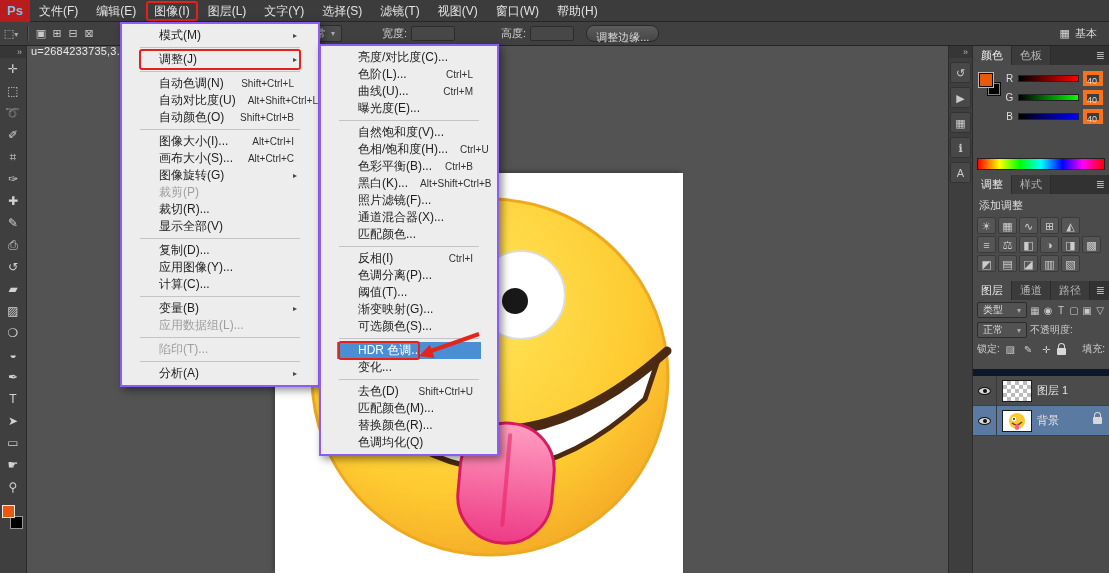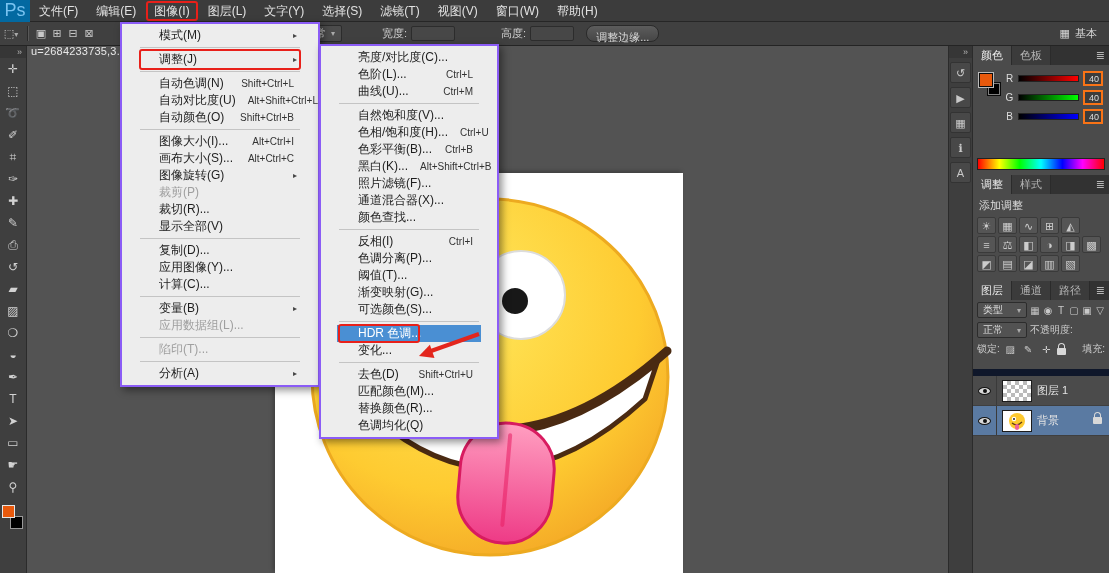--- a/index.html
+++ b/index.html
@@ -1,21 +1,21 @@
 <!DOCTYPE html>
 <html><head>
 <meta charset="utf-8">
 <style>
 *{box-sizing:border-box;margin:0;padding:0}
 body{margin:0;background:#222;font-family:"Liberation Sans","DejaVu Sans",sans-serif}
 .screen{position:relative;width:1109px;height:573px;background:#535353;overflow:hidden;font-size:12px;color:#ddd}
 
 
 .menubar{position:absolute;left:0;top:0;width:100%;height:22px;background:#3c3c3c;border-bottom:1px solid #262626;display:flex;align-items:center;z-index:150}
-.ps-logo{width:30px;height:22px;display:flex;align-items:center;justify-content:center;background:#0369a1;color:#79c3f1;font-weight:normal;font-size:18px}
+.ps-logo{width:30px;height:22px;display:flex;align-items:center;justify-content:center;background:#b91c1c;color:#79c3f1;font-weight:bold;font-size:13px}
 .mbitem{padding:0 9px;line-height:20px;color:#e2e2e2;font-size:12px;white-space:nowrap}
 .mbitem.ring-red{border:2px solid #e8201a;border-radius:3px;line-height:16px;padding:0 6px;margin:0 1px}
 
 
 .optionsbar{position:absolute;left:0;top:22px;width:100%;height:24px;background:#404040;border-bottom:1px solid #242424;display:flex;align-items:center;z-index:140;color:#cfcfcf;font-size:11px}
 .ob-icon{width:22px;text-align:center;color:#c9c9c9}
 .ob-tiny{font-size:8px;color:#aaa}
 .ob-sep{width:1px;height:15px;background:#2a2a2a;margin:0 5px;box-shadow:1px 0 0 #585858}
 .mode-ic{width:16px;text-align:center;font-size:11px;color:#c9c9c9}
 .combo{display:inline-flex;align-items:center;gap:5px;background:#4c4c4c;border:1px solid #2c2c2c;border-radius:2px;height:17px;padding:0 6px;color:#ddd;white-space:nowrap}
@@ -52,21 +52,21 @@
 
 .cp-sw{position:relative;width:28px;height:36px;margin:6px 0 0 4px;flex:0 0 auto}
 .cp-sw .bg{position:absolute;left:10px;top:11px;width:14px;height:14px;background:#000;border:1px solid #0c0c0c;outline:1px solid #808080;outline-offset:-2px}
 .cp-sw .fg{position:absolute;left:2px;top:2px;width:14px;height:14px;border:1px solid #0c0c0c;outline:1px solid #bbb}
 .ch{display:flex;align-items:center;gap:4px;margin:7px 6px 0 0;height:12px}
 .ch-l{width:9px;font-size:10px;color:#ddd;text-align:center}
 .ch-track{flex:1;height:7px;border:1px solid #222}
 .tr-r{background:linear-gradient(to right,#000,#f00)}
 .tr-g{background:linear-gradient(to right,#000,#0f0)}
 .tr-b{background:linear-gradient(to right,#000,#00f)}
-.ch-v{width:20px;height:15px;background:#3c3c3c;border:2px solid #f97316;font-size:9px;line-height:12px;text-align:right;padding-right:2px;color:#ddd}
+.ch-v{width:20px;height:15px;background:#3c3c3c;border:4px solid #f97316;font-size:9px;line-height:12px;text-align:right;padding-right:2px;color:#ddd}
 .spectrum{position:absolute;left:4px;right:4px;bottom:5px;height:12px;border:1px solid #222;background:linear-gradient(to right,#f00,#ff0 17%,#0f0 33%,#0ff 50%,#00f 67%,#f0f 83%,#f00)}
 
 .adj-title{font-size:11px;color:#ddd;padding:4px 6px 3px}
 .adj-row{display:flex;gap:2px;padding:1px 4px}
 .adj-ic{width:19px;height:17px;line-height:16px;text-align:center;background:#555;border:1px solid #3a3a3a;border-radius:2px;color:#ccc;font-size:11px}
 
 .lp-row{display:flex;align-items:center;gap:3px;padding:2px 4px;font-size:10px;color:#ccc}
 .lp-combo{display:inline-flex;align-items:center;gap:14px;background:#525252;border:1px solid #2c2c2c;border-radius:2px;height:16px;padding:0 5px;color:#ddd;white-space:nowrap;font-size:10px}
 .lf-ic{width:15px;text-align:center;color:#c9c9c9;font-size:10px}
 .trunc{overflow:hidden;white-space:nowrap;flex:1}
@@ -416,20 +416,23 @@
         <span>亮度/对比度(C)...</span>
       </div>
     <div class="mi">
         <span>色阶(L)...</span>
         <span class="sc">Ctrl+L</span>
       </div>
     <div class="mi">
         <span>曲线(U)...</span>
         <span class="sc">Ctrl+M</span>
       </div>
+    <div class="mi">
+        <span>曝光度(E)...</span>
+      </div>
     <div class="msep"></div>
     <div class="mi">
         <span>自然饱和度(V)...</span>
       </div>
     <div class="mi">
         <span>色相/饱和度(H)...</span>
         <span class="sc">Ctrl+U</span>
       </div>
     <div class="mi">
         <span>色彩平衡(B)...</span>
@@ -439,21 +442,21 @@
         <span>黑白(K)...</span>
         <span class="sc">Alt+Shift+Ctrl+B</span>
       </div>
     <div class="mi">
         <span>照片滤镜(F)...</span>
       </div>
     <div class="mi">
         <span>通道混合器(X)...</span>
       </div>
     <div class="mi">
-        <span>颜色查找...</span>
+        <span>匹配颜色...</span>
       </div>
     <div class="msep"></div>
     <div class="mi">
         <span>反相(I)</span>
         <span class="sc">Ctrl+I</span>
       </div>
     <div class="mi">
         <span>色调分离(P)...</span>
       </div>
     <div class="mi">

